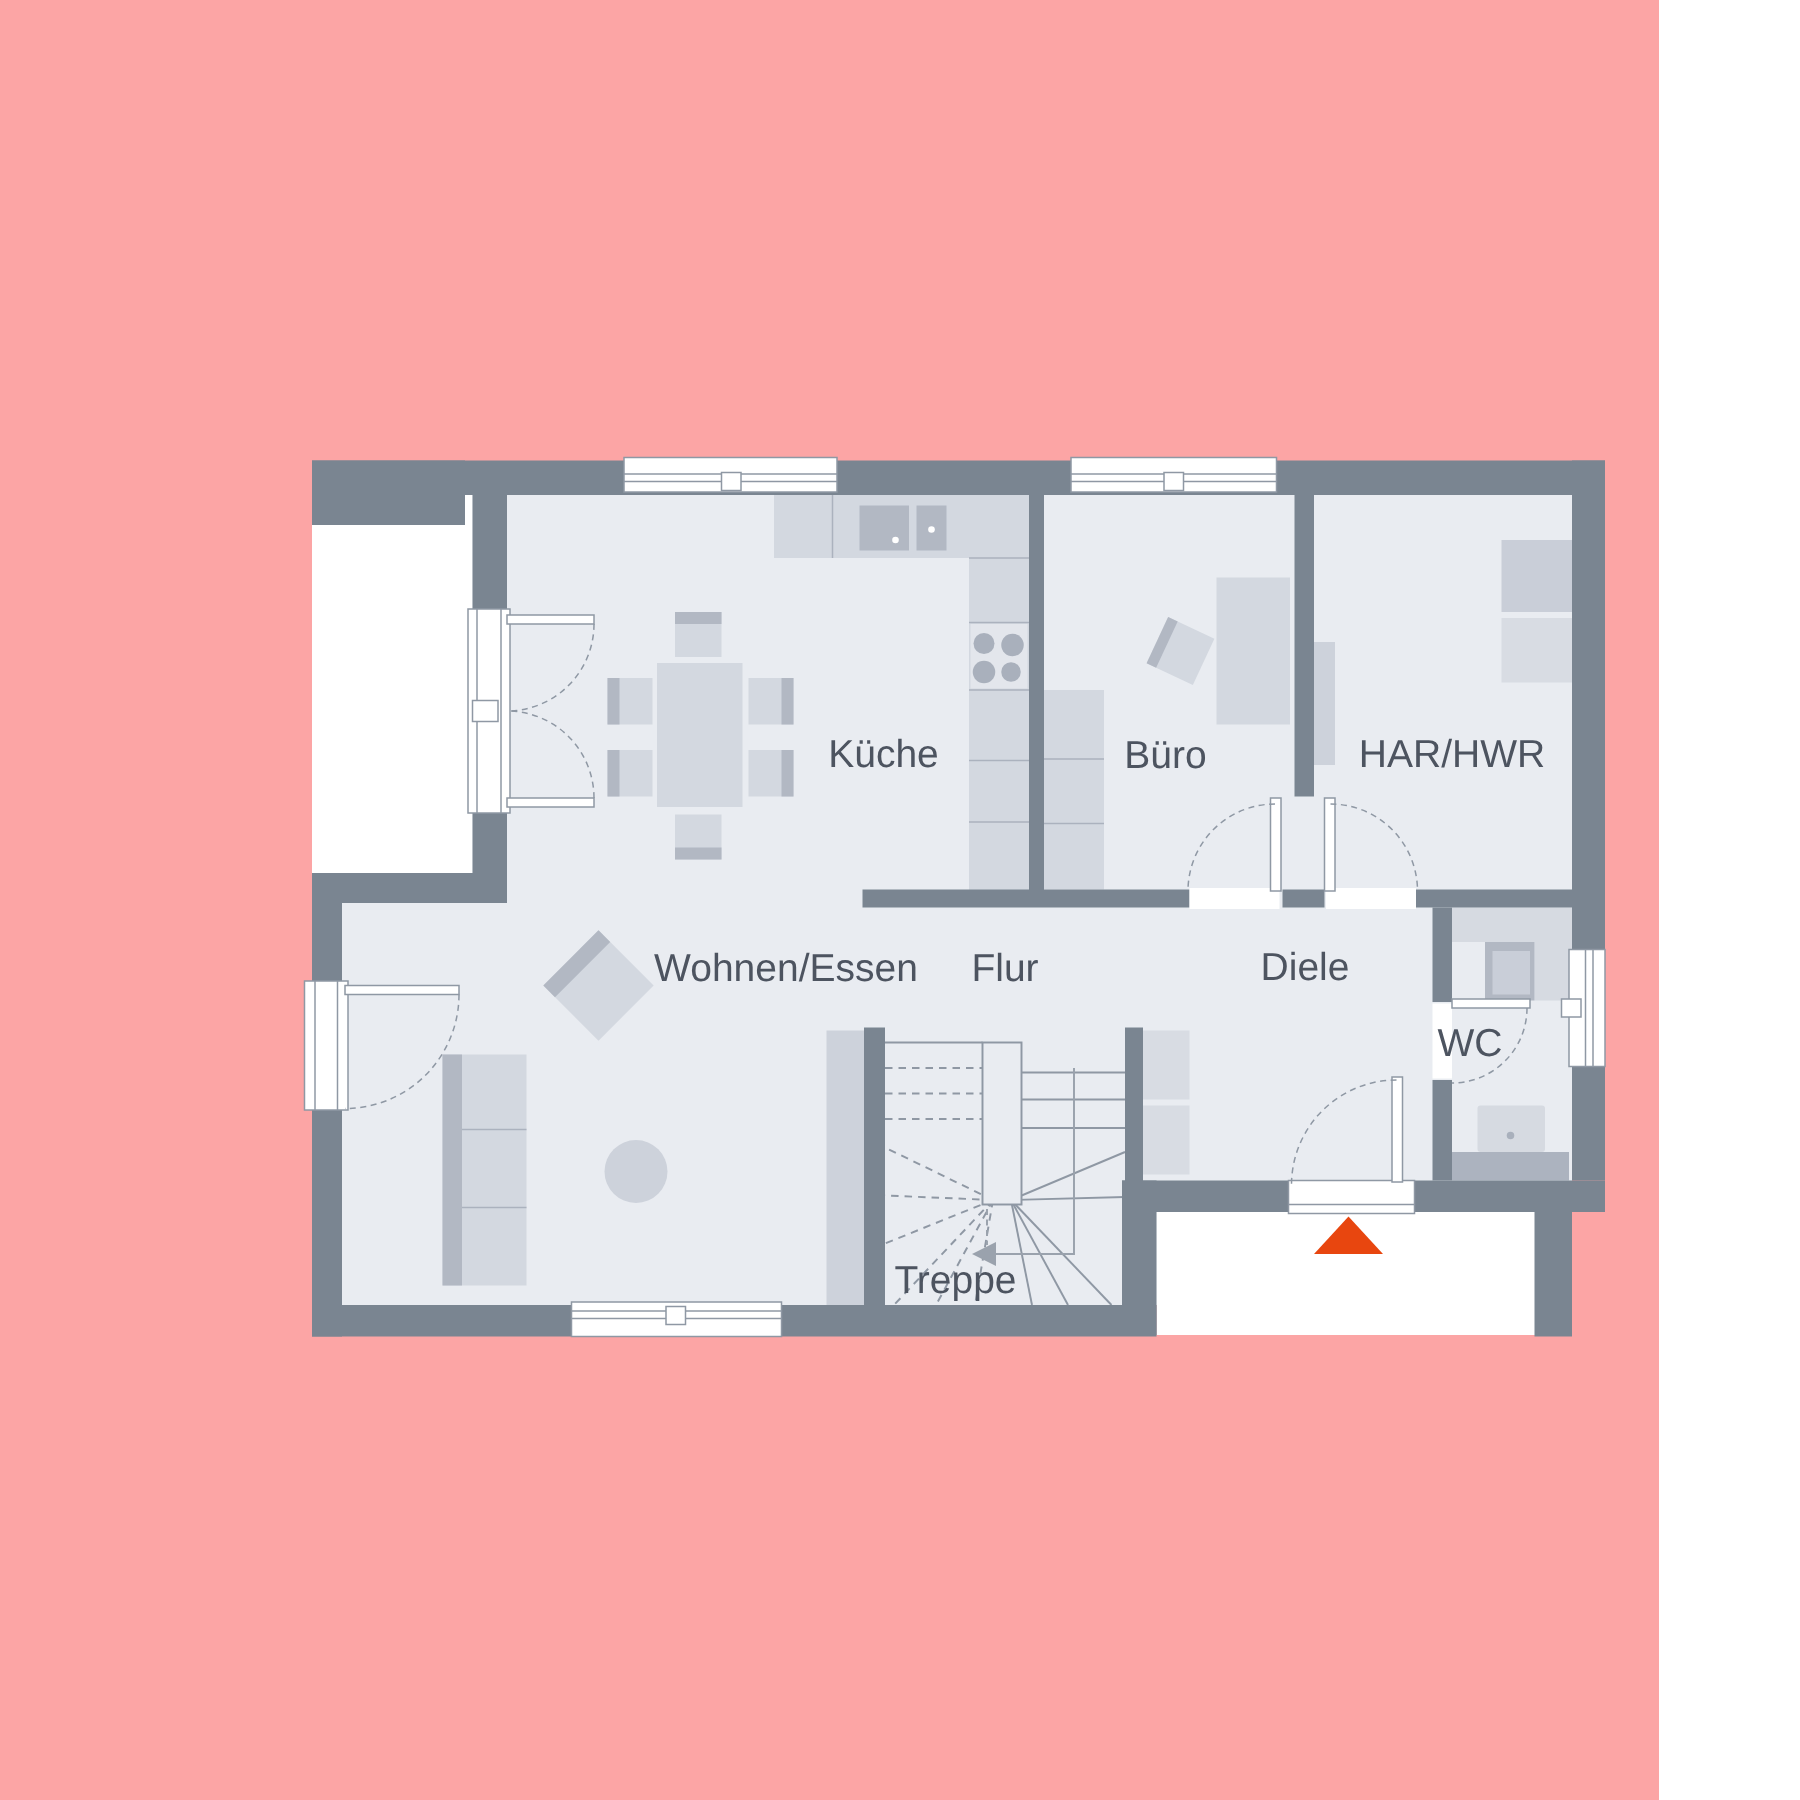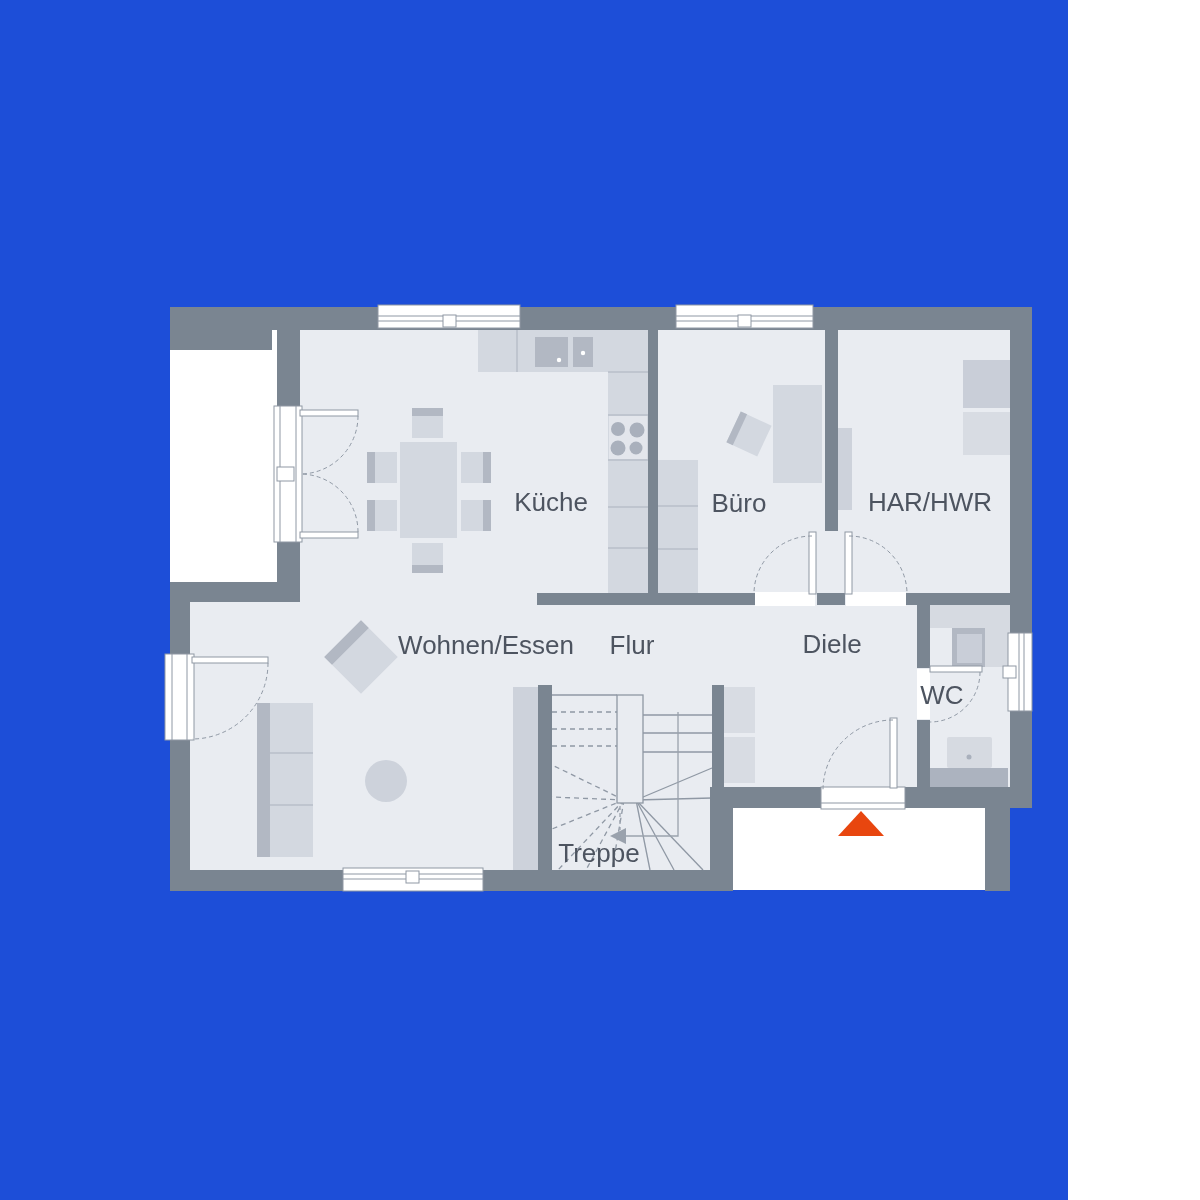--- a/index.html
+++ b/index.html
@@ -1,16 +1,16 @@
 <!DOCTYPE html>
 <html><head>
 <meta charset="utf-8">
 <style>
   html,body{margin:0;padding:0;background:#ffffff;}
-  .stage{position:relative;width:1068px;height:1200px;background:#1d4ed8;overflow:hidden;}
+  .stage{position:relative;width:1068px;height:1200px;background:#fca5a5;overflow:hidden;padding-left:38px;}
   svg{display:block;}
   text{font-family:"Liberation Sans", sans-serif;font-size:26px;fill:#4D5460;}
 </style>
 </head>
 <body>
 
 <div class="stage">
 <svg width="1200" height="1200" viewBox="0 0 1200 1200">
 
   <g>

